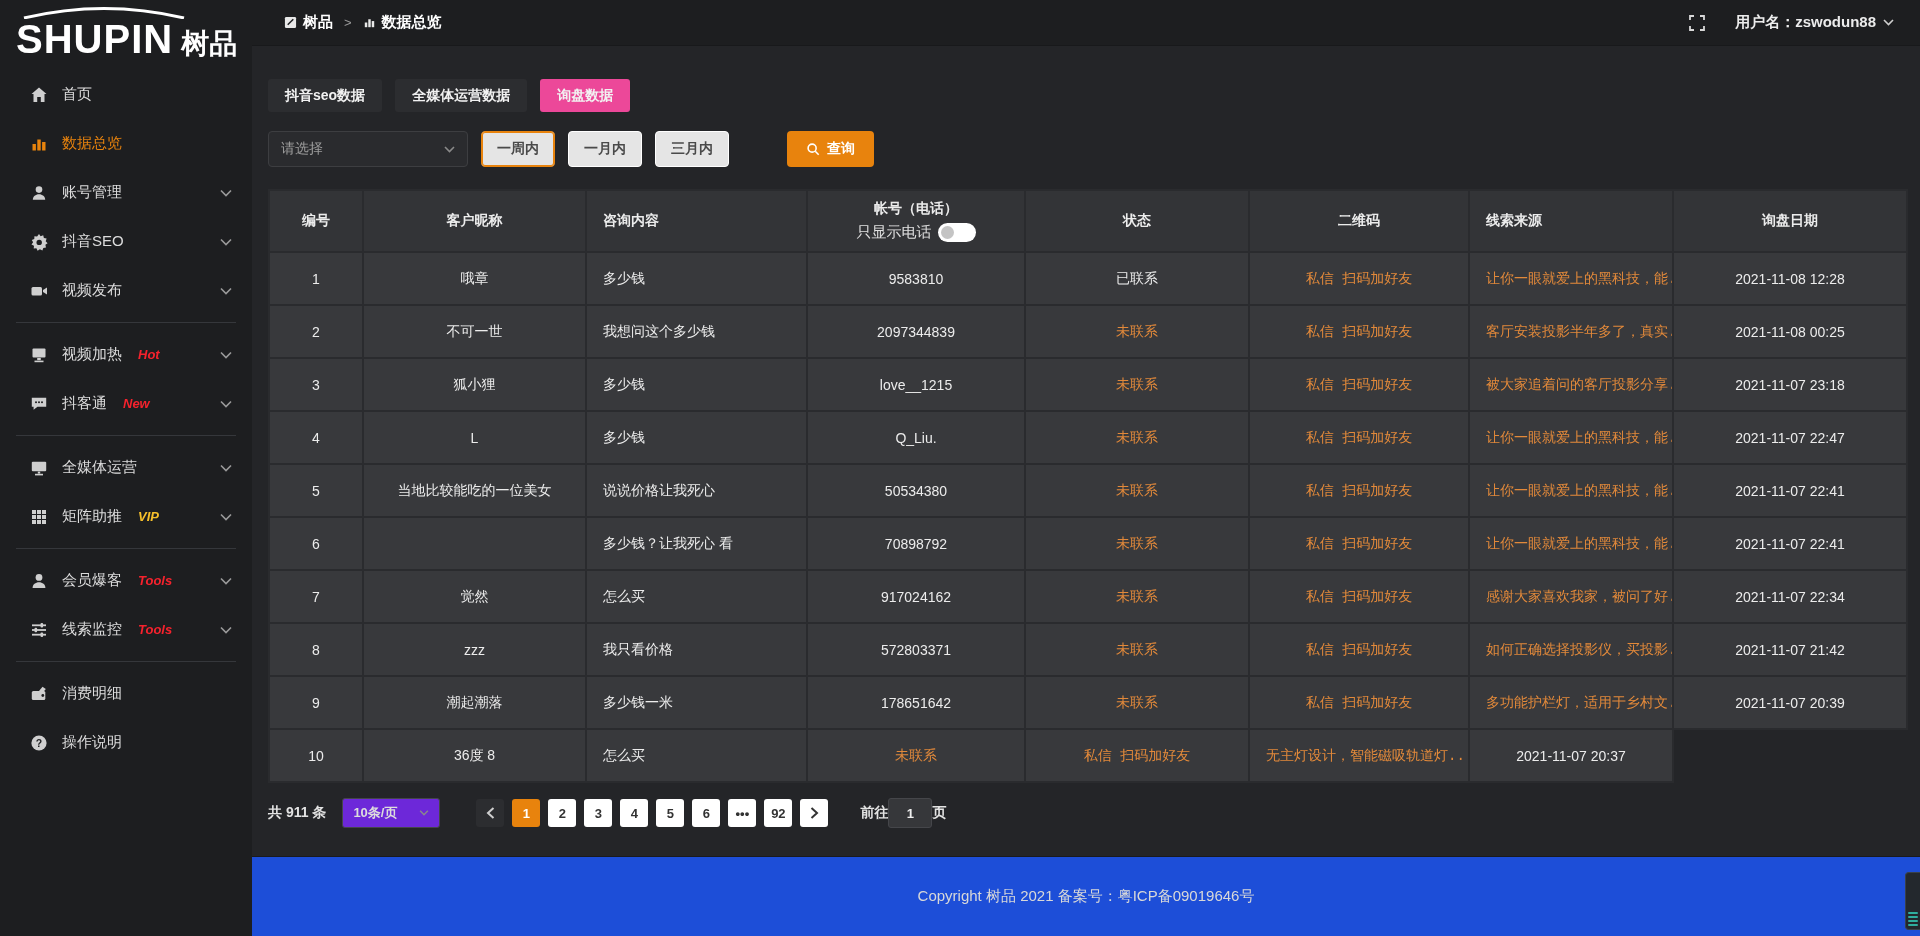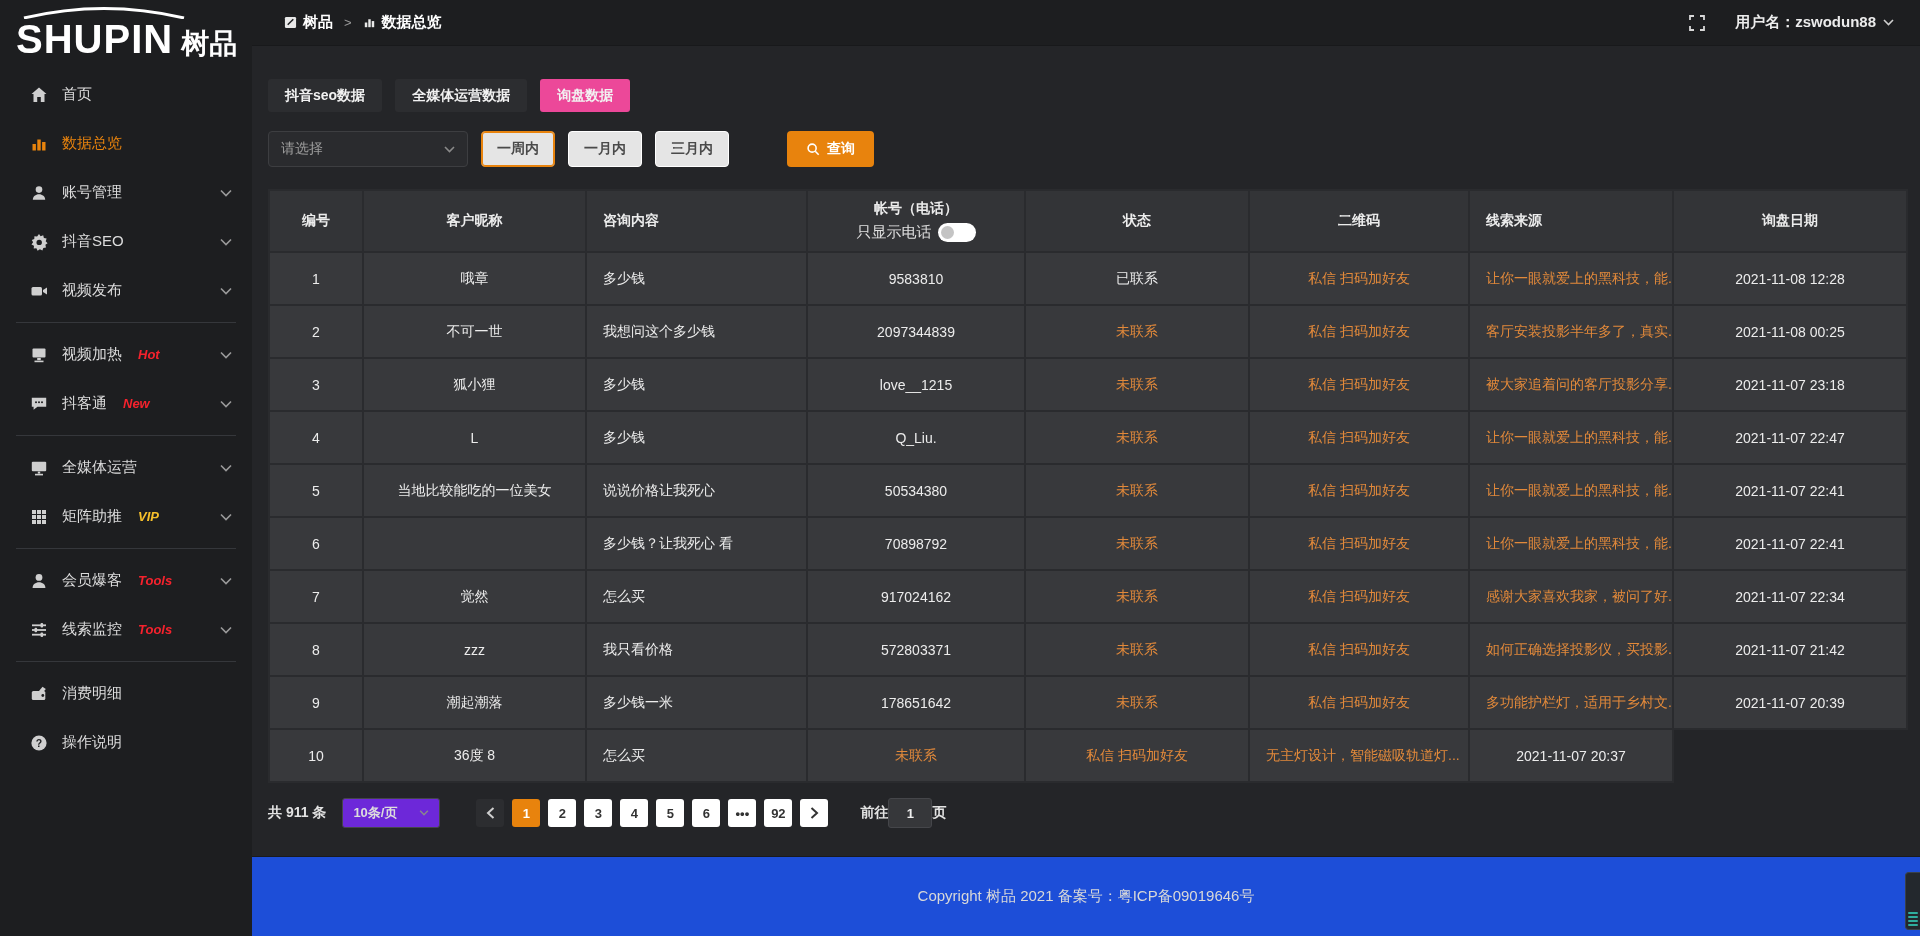--- a/index.html
+++ b/index.html
@@ -56,21 +56,21 @@
 
   
   .table { margin-top:22px; border-left:2px solid #2a2b2e; border-top:2px solid #2a2b2e; }
   .trow { display:grid; grid-template-columns:94px 223px 221px 218px 224px 220px 204px minmax(0,1fr); }
   .td { background:#38393c; border-right:2px solid #2a2b2e; border-bottom:2px solid #2a2b2e;
     height:53px; display:flex; align-items:center; justify-content:center; color:#ececec; font-size:14px;
     padding:0 10px; overflow:hidden; white-space:nowrap; }
   .trow.head .td { height:62px; background:#333437; font-weight:bold; }
   .td.left { justify-content:flex-start; padding-left:16px; }
   .td.orange { color:#e2893a; }
-  .td.link { cursor:pointer; }
+  .td.link { cursor:pointer;font-family:Liberation Mono, monospace; }
   .th-acc { display:flex; flex-direction:column; align-items:center; gap:5px; }
   .th-acc-row { display:flex; align-items:center; gap:6px; font-weight:normal; font-size:15px; color:#e0e0e0; }
   .toggle { width:38px; height:19px; background:#fff; border-radius:10px; position:relative; cursor:pointer; display:inline-block; }
   .toggle::after { content:''; position:absolute; left:3px; top:3px; width:13px; height:13px; border-radius:50%; background:#c4c4c4; }
 
   
   .pagination { margin-top:15px; display:flex; align-items:center; color:#e3e3e3; font-size:14px; }
   .total { font-weight:bold; }
   .psize { width:98px; height:30px; background:#6d28d9; border:1px solid #45464a; border-radius:3px;
     margin-left:16px; display:flex; align-items:center; padding:0 10px; color:#ddd; font-size:13px;

